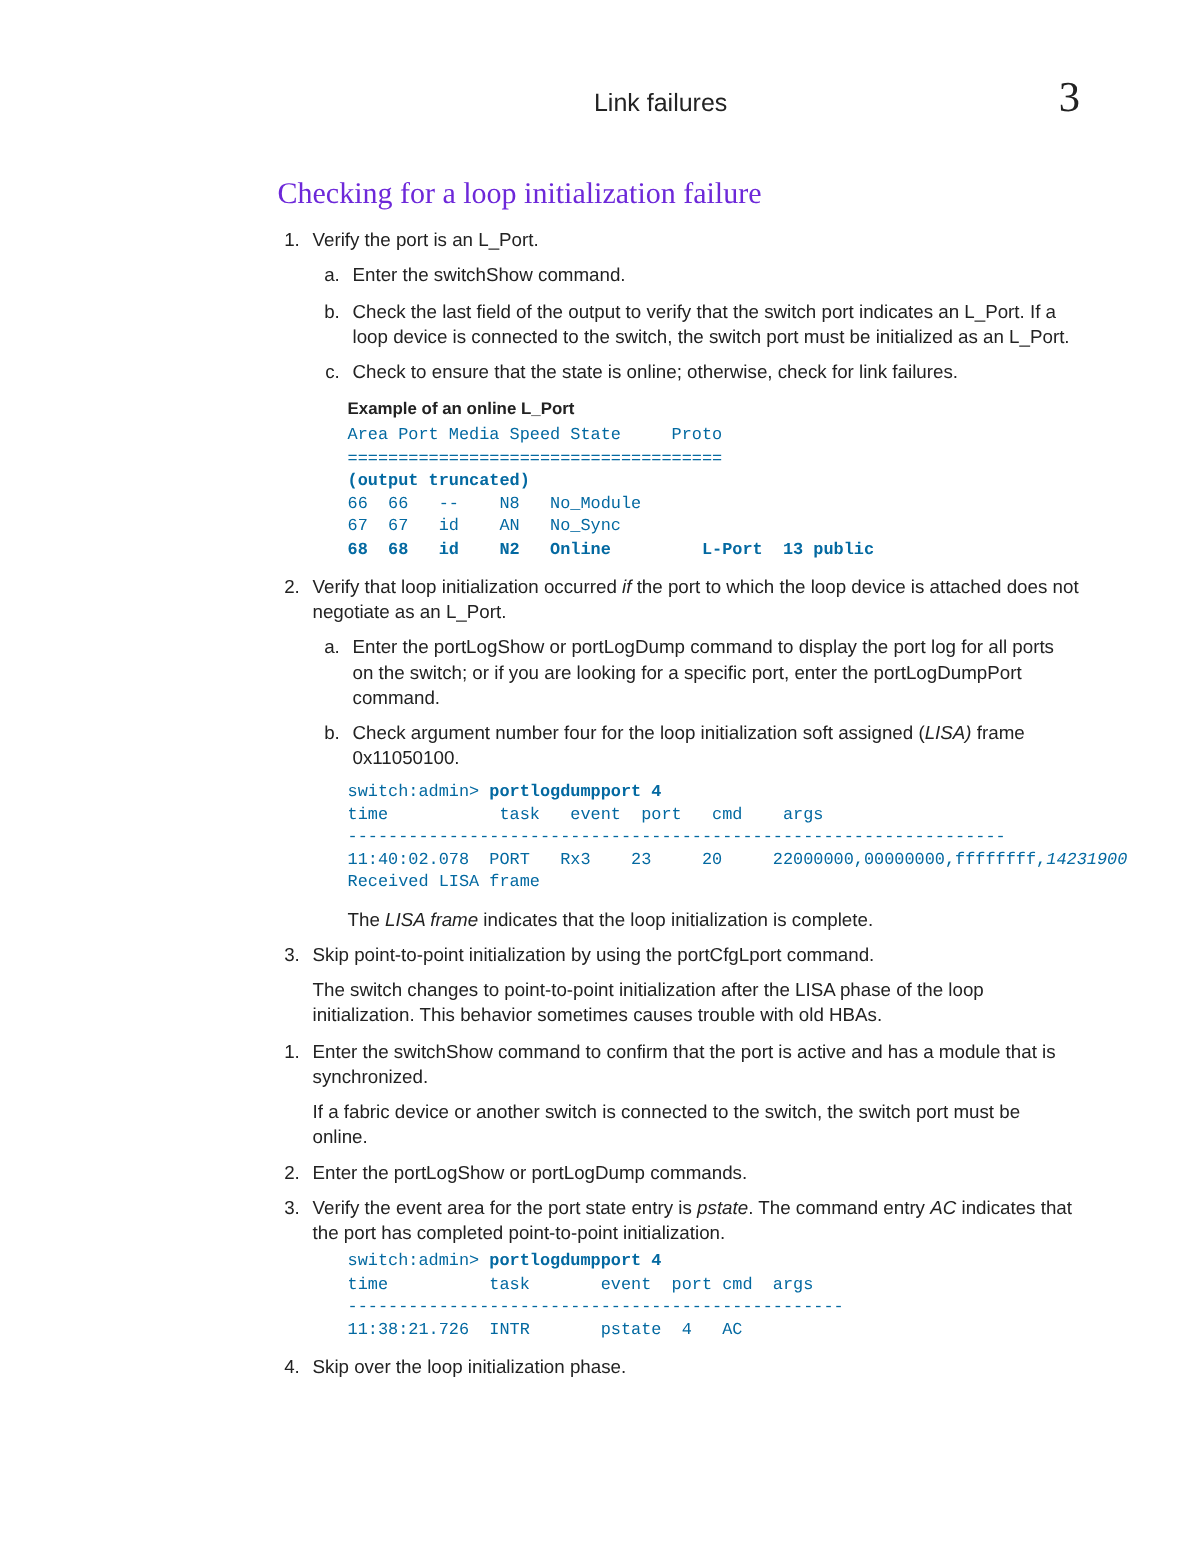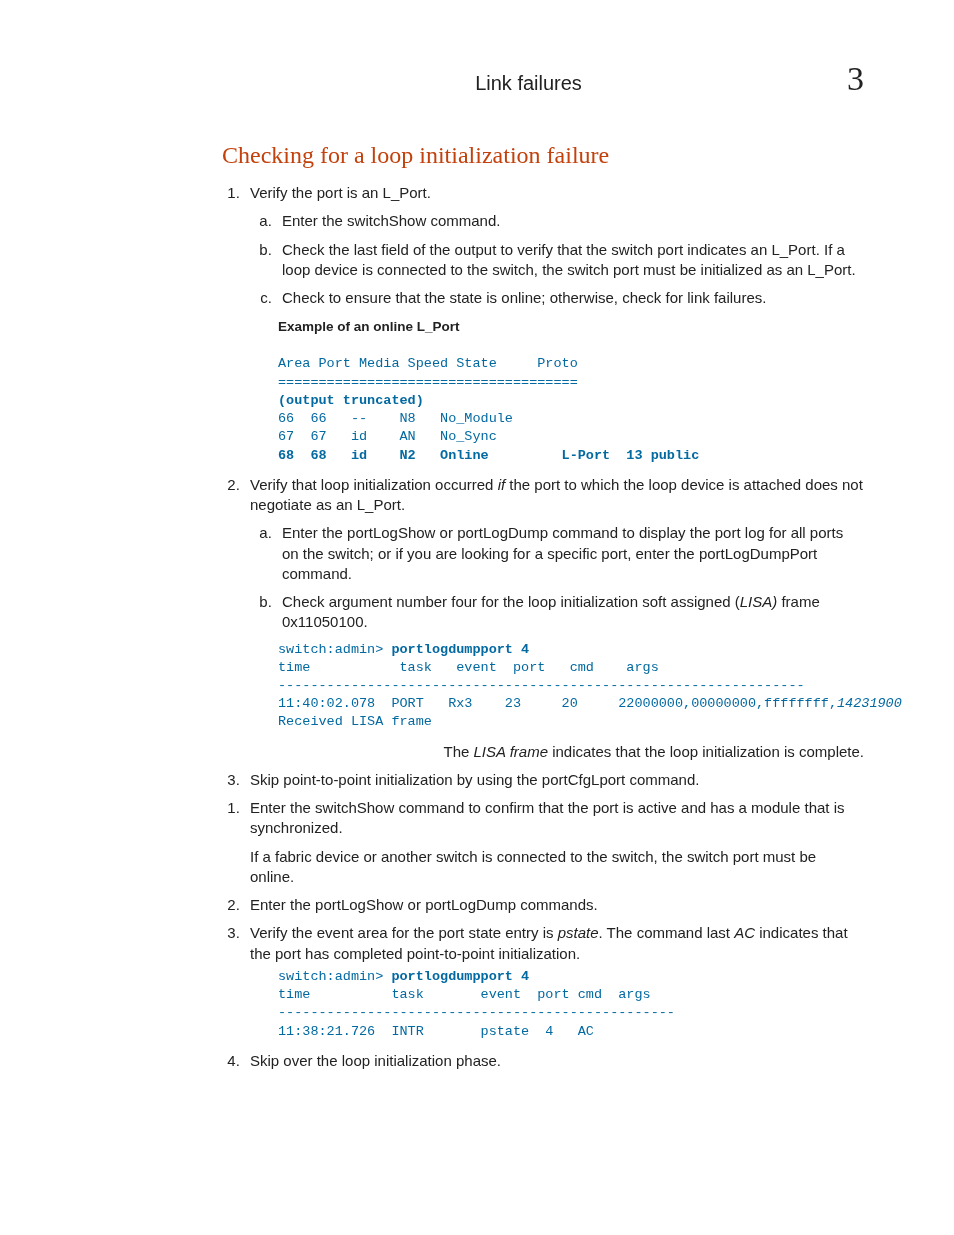--- a/index.html
+++ b/index.html
@@ -30,21 +30,21 @@
   .chap-num {
     font-family: Georgia, "Times New Roman", serif;
     font-size: 34px;
     font-weight: 400;
     color: #222;
   }
   .section-title {
     font-family: Georgia, "Times New Roman", serif;
     font-size: 24px;
     font-weight: 400;
-    color: #c2410c;
+    color: #6d28d9;
     margin: 24px 0 14px 0;
   }
   .content {
     margin-left: 132px;
   }
   ol.outer {
     list-style: decimal;
     padding-left: 22px;
     margin: 0;
   }
@@ -65,28 +65,27 @@
     margin-bottom: 8px;
     padding-left: 6px;
   }
   .para {
     font-size: 15px;
     line-height: 1.35;
     margin: 8px 0 8px 0;
   }
   .para.ind {
     margin-left: 28px;
-    text-align: right;
   }
   .bold { font-weight: 400; }
   .ital { font-style: italic; }
   .example-label {
     font-size: 13.5px;
     font-weight: 700;
-    margin: 10px 0 19px 28px;
+    margin: 10px 0 4px 28px;
   }
   pre.code {
     font-family: "Courier New", monospace;
     font-size: 13.5px;
     line-height: 1.35;
     margin: 4px 0 10px 28px;
     white-space: pre;
     color: #0369a1;
   }
   pre.code .b { font-weight: 700; }
@@ -141,34 +140,35 @@
 <span>-----------------------------------------------------------------</span>
 <span>11:40:02.078  PORT   Rx3    23     20     22000000,00000000,ffffffff,</span><span class="i">14231900</span>
 <span>Received LISA frame</span></pre>
         <div class="para ind">
           <span>The </span><span class="ital">LISA frame</span><span> indicates that the loop initialization is complete.</span>
         </div>
       </li>
 
       <li>
         <span>Skip point-to-point initialization by using the </span><span class="bold">portCfgLport</span><span> command.</span>
+        <div class="para">The switch changes to point-to-point initialization after the LISA phase of the loop initialization. This behavior sometimes causes trouble with old HBAs.</div>
       </li>
     </ol>
 
 
     <ol class="outer">
       <li>
         <span>Enter the </span><span class="bold">switchShow</span><span> command to confirm that the port is active and has a module that is synchronized.</span>
         <div class="para">If a fabric device or another switch is connected to the switch, the switch port must be online.</div>
       </li>
       <li>
         <span>Enter the </span><span class="bold">portLogShow</span><span> or </span><span class="bold">portLogDump</span><span> commands.</span>
       </li>
       <li>
-        <span>Verify the event area for the port state entry is </span><span class="ital">pstate</span><span>. The command last </span><span class="ital">AC</span><span> indicates that the port has completed point-to-point initialization.</span>
+        <span>Verify the event area for the port state entry is </span><span class="ital">pstate</span><span>. The command entry </span><span class="ital">AC</span><span> indicates that the port has completed point-to-point initialization.</span>
         <pre class="code"><span>switch:admin&gt; </span><span class="b">portlogdumpport 4</span>
 <span>time          task       event  port cmd  args</span>
 <span>-------------------------------------------------</span>
 <span>11:38:21.726  INTR       pstate  4   AC</span></pre>
       </li>
       <li>Skip over the loop initialization phase.</li>
     </ol>
 
   </div>
 </div>

